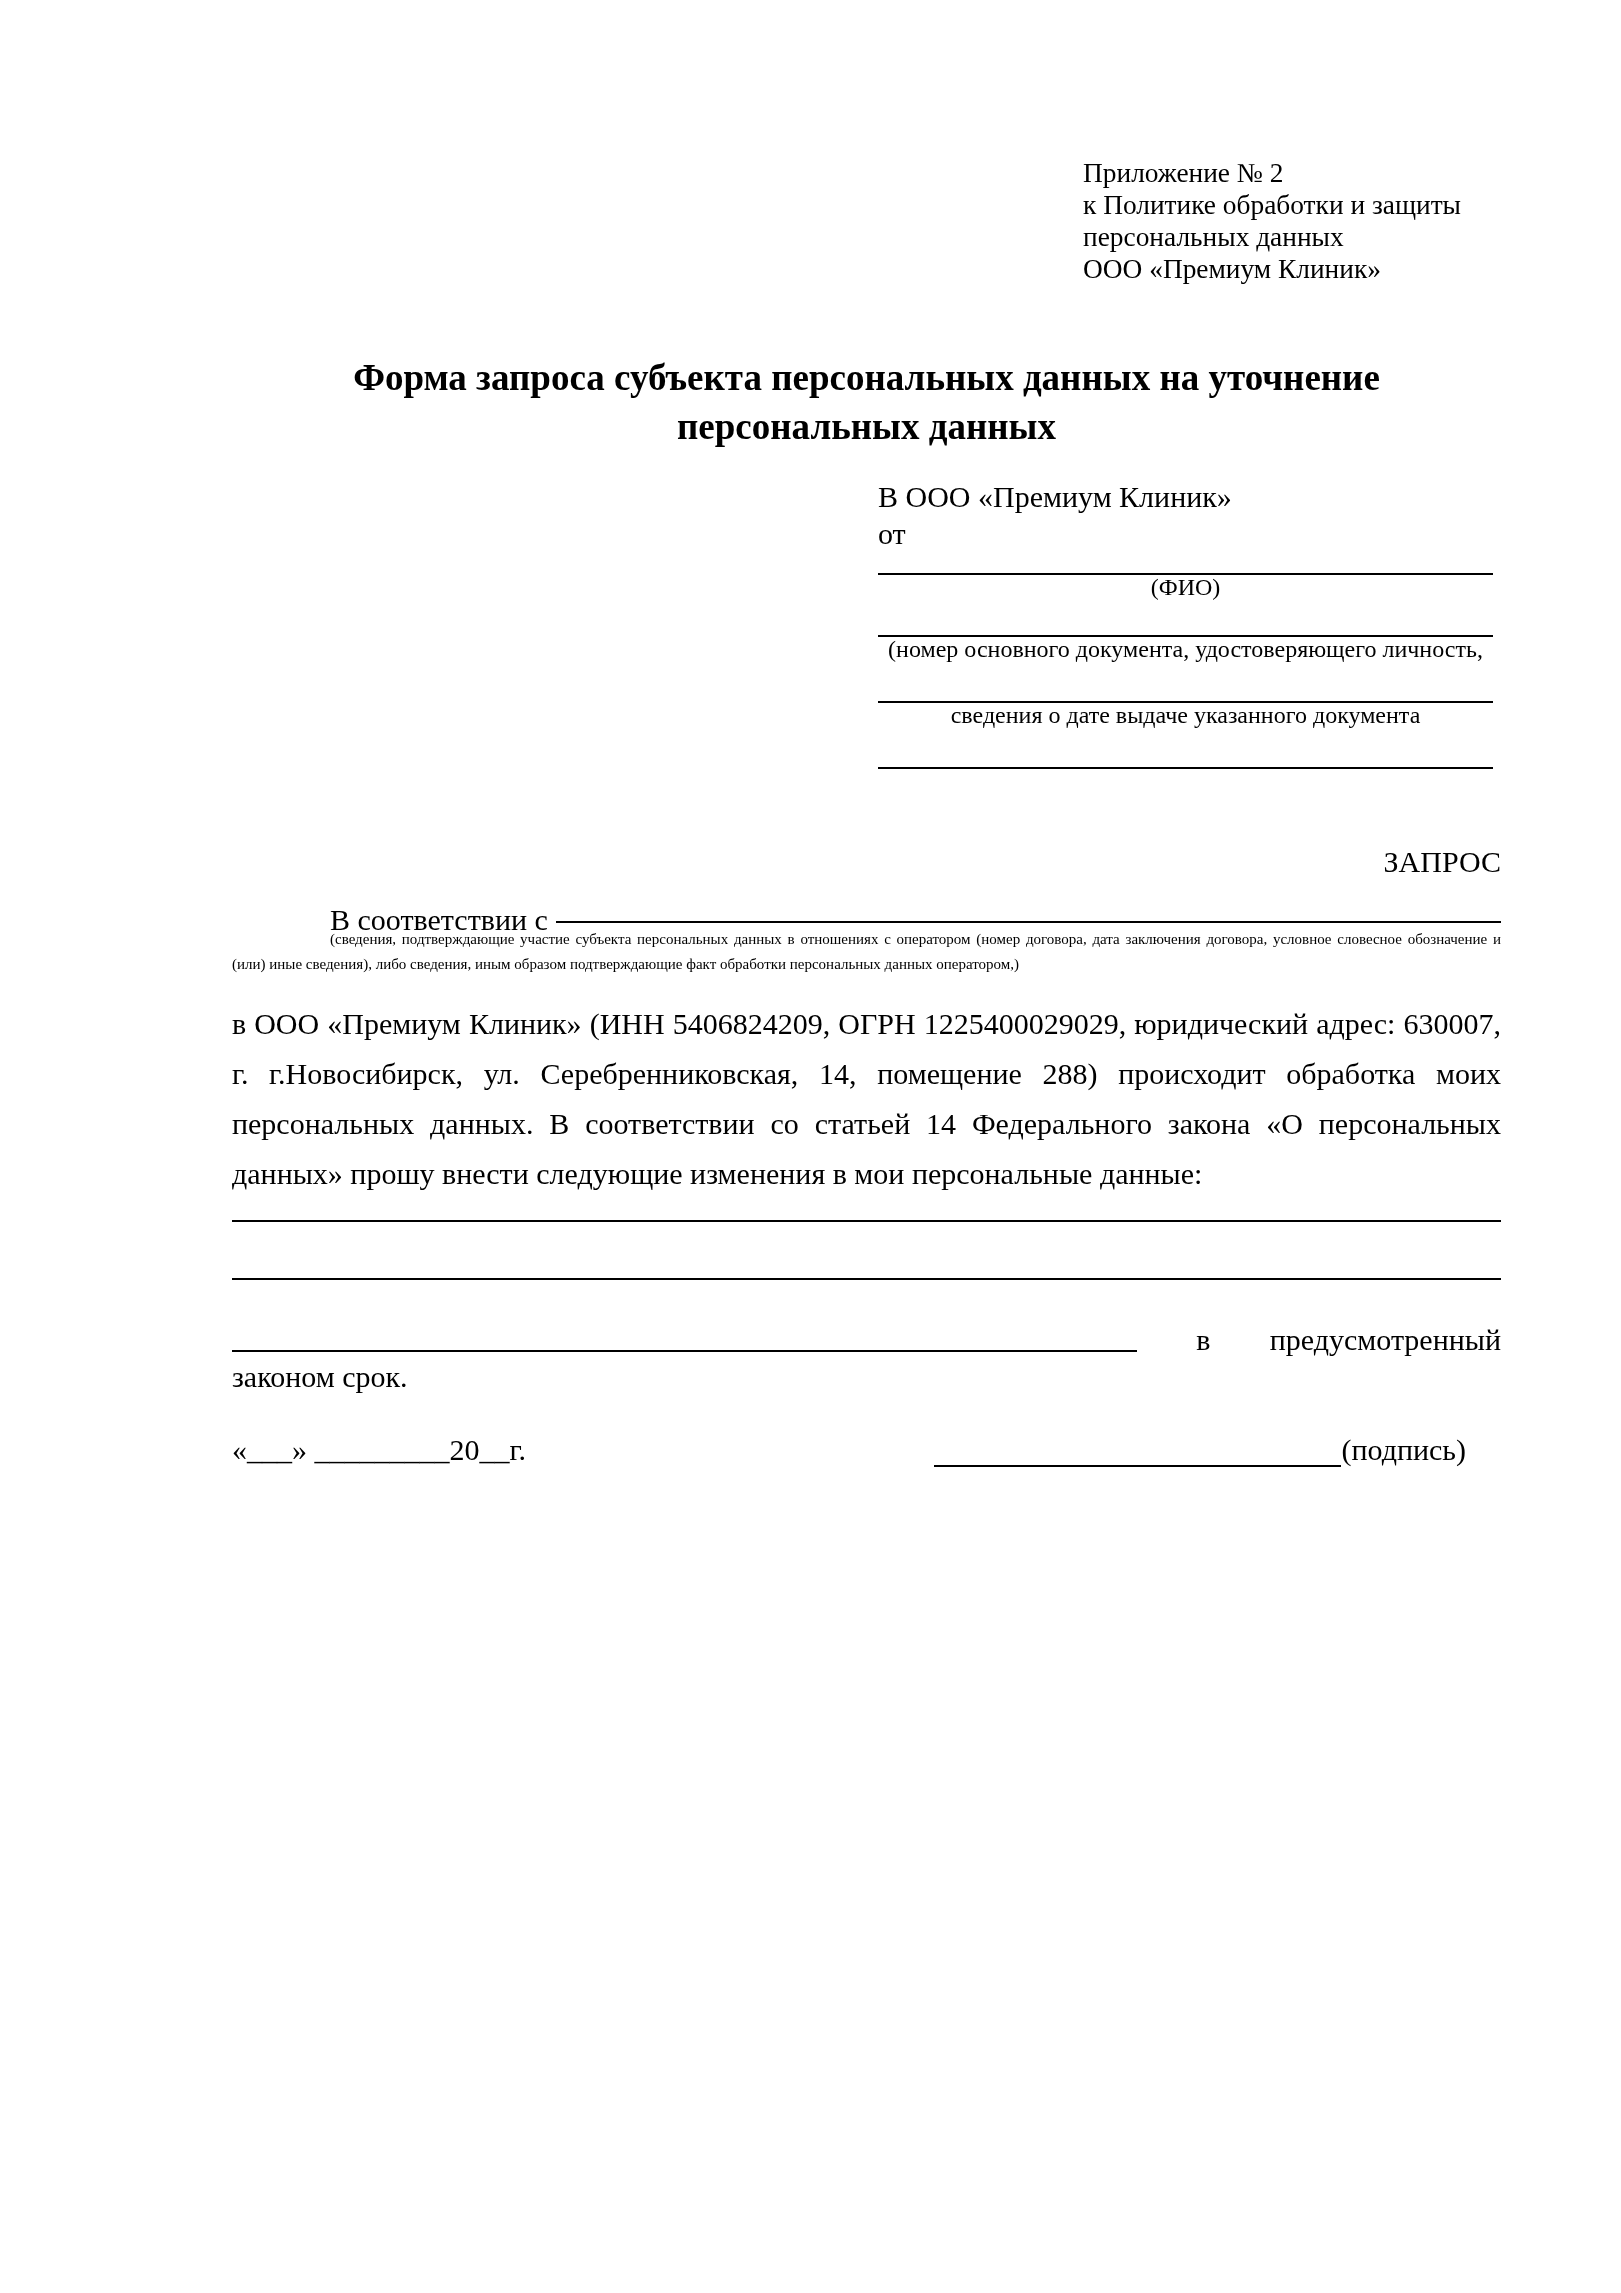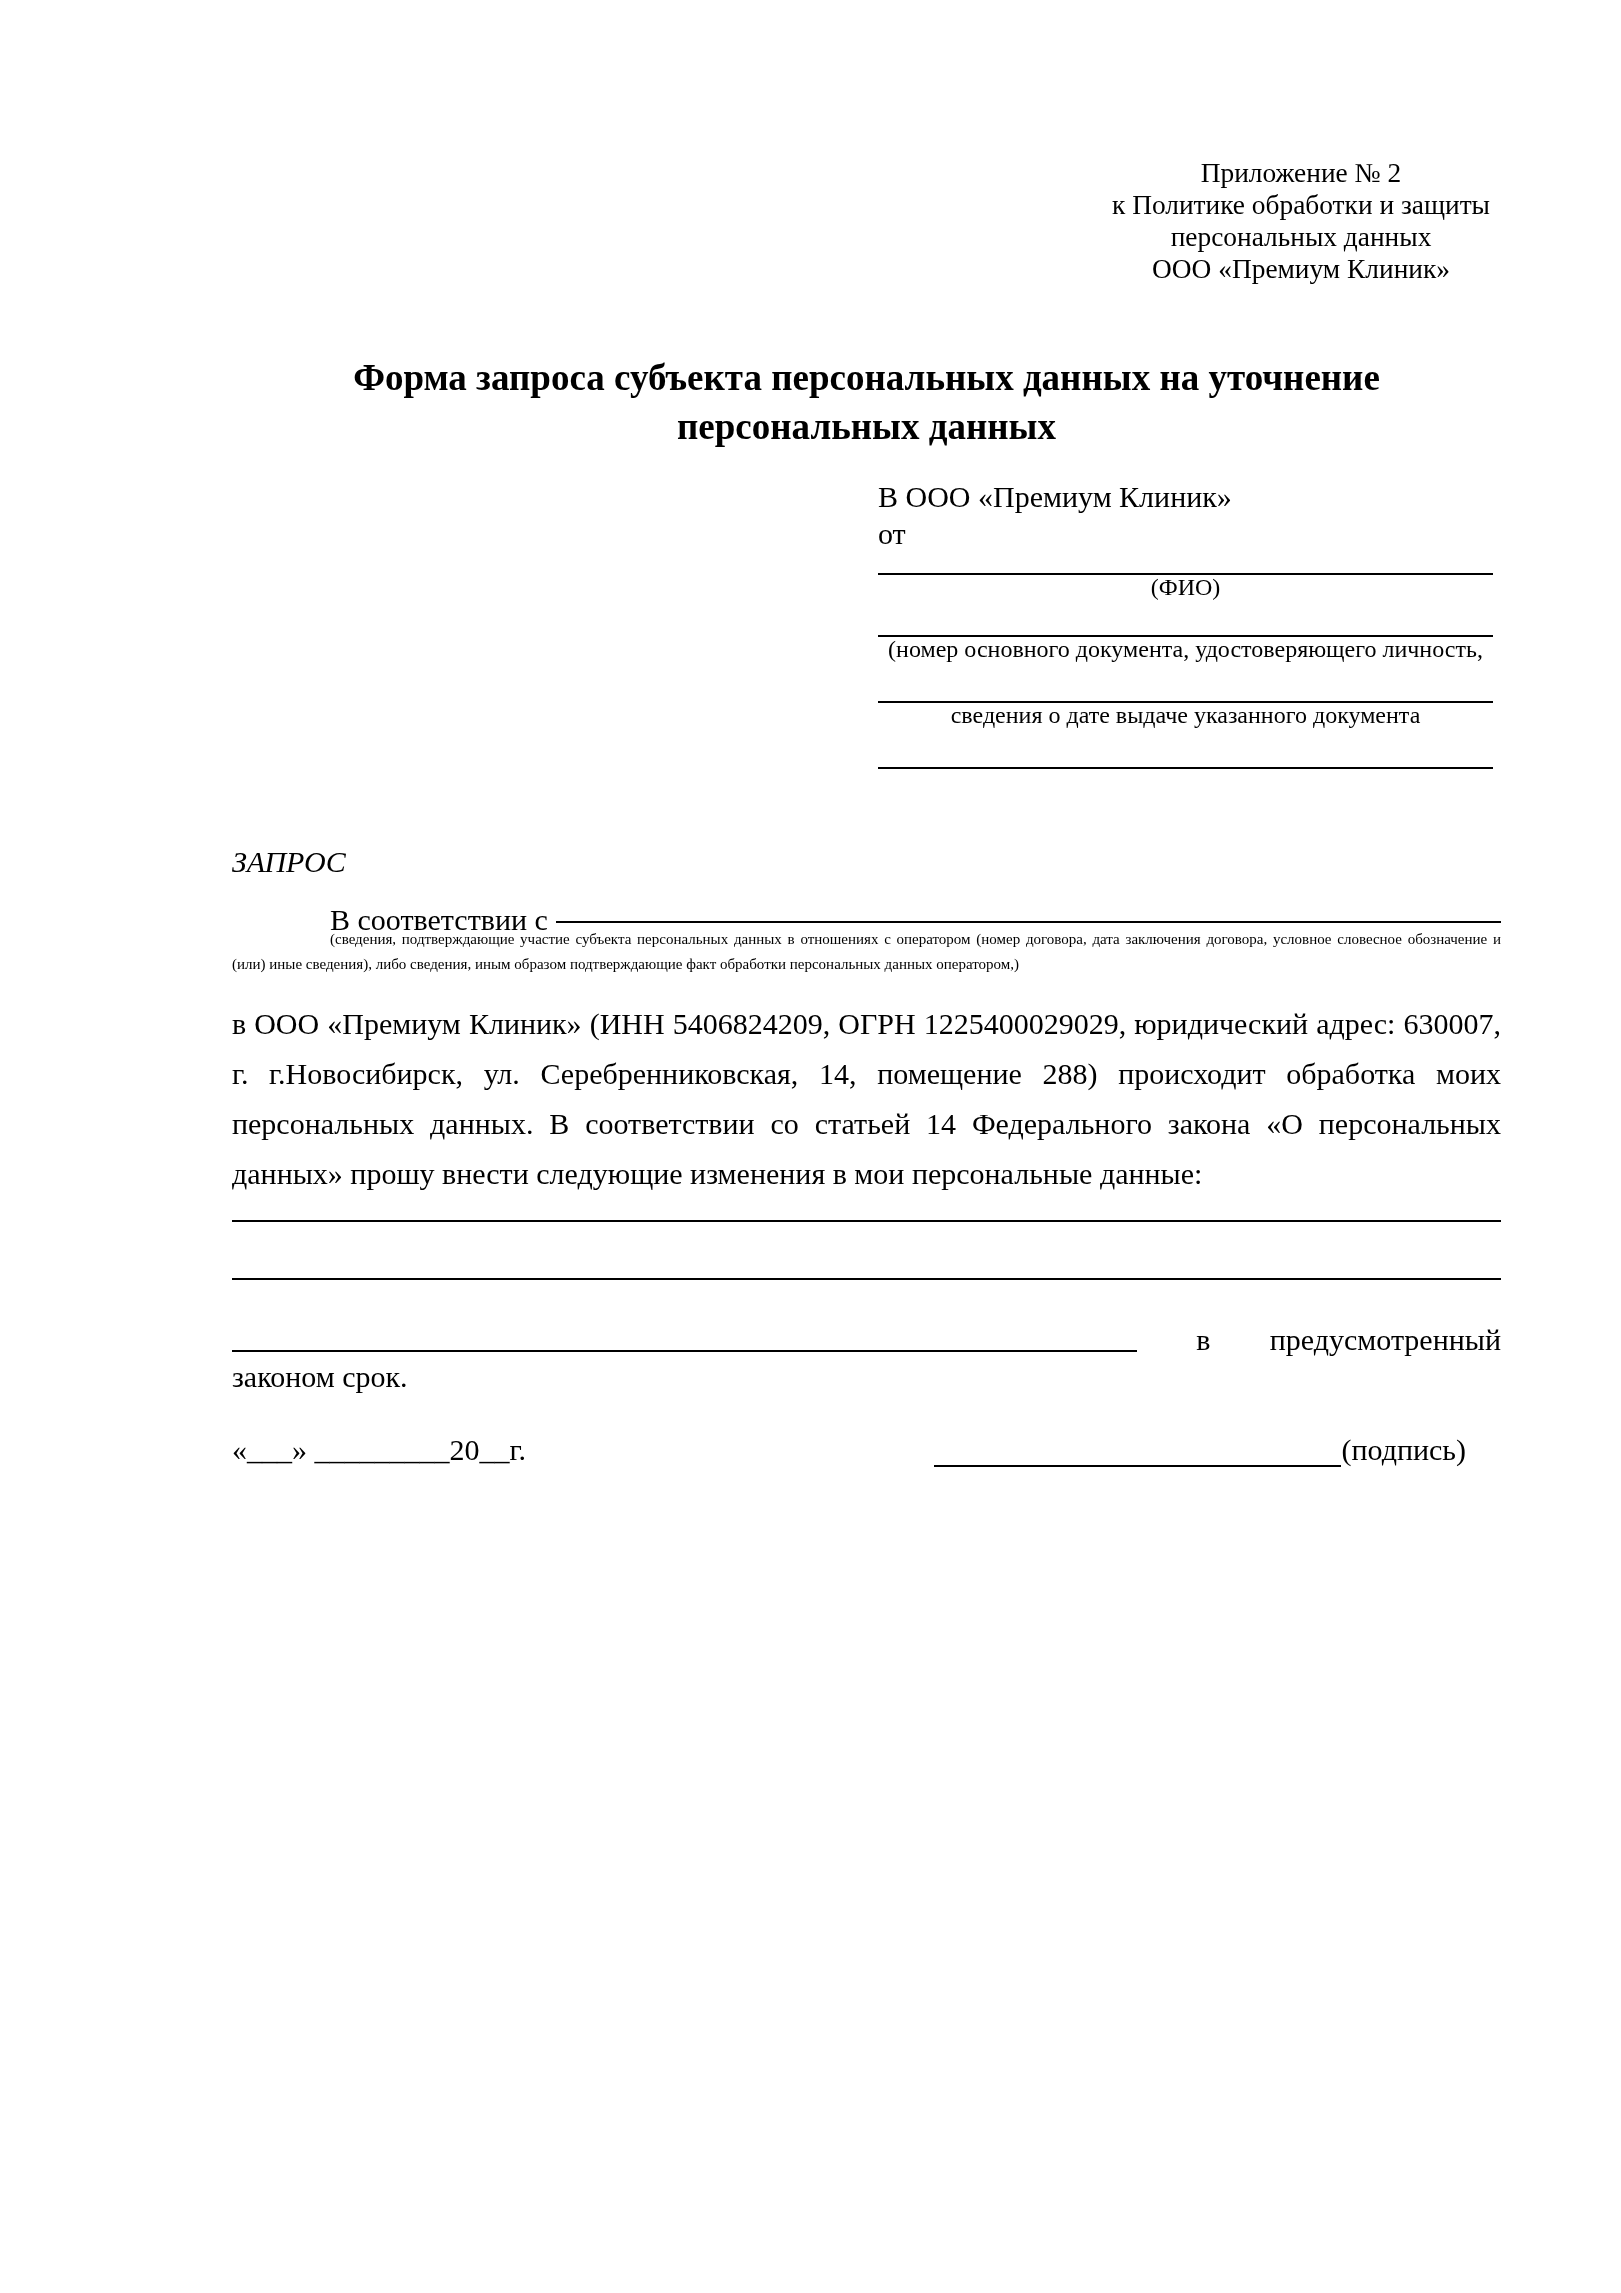--- a/index.html
+++ b/index.html
@@ -11,21 +11,21 @@
     background: #ffffff;
     color: #000000;
     font-family: "Liberation Serif", "DejaVu Serif", serif;
     font-size: 30px;
     overflow: hidden;
   }
 
   
   .appendix {
     position: absolute; left: 1083px; top: 157px; width: 436px;
-    font-size: 27.4px; line-height: 32px; text-align: center;
+    font-size: 27.4px; line-height: 32px;
   }
 
   
   .doc-title {
     position: absolute; left: 232px; top: 353px; width: 1269px;
     text-align: center; font-weight: bold; font-size: 37px; line-height: 49px;
   }
 
   
   .addressee { position: absolute; left: 878px; top: 478px; width: 615px; line-height: 37px; }
@@ -33,21 +33,21 @@
   .f1 { height: 20.6px; }
   .f2 { height: 35px; }
   .f3 { height: 38px; }
   .f4 { height: 39px; }
   .field-caption {
     font-size: 24px; line-height: 25.5px; text-align: center;
   }
 
   .request-heading {
     position: absolute; left: 232px; top: 843px; width: 1269px;
-    text-align: left; line-height: 37px; font-style: italic;
+    text-align: right; line-height: 37px;
   }
 
   .accordance {
     position: absolute; left: 232px; top: 890px; width: 1269px;
     display: flex; height: 37px;
   }
   .accordance-label { padding-left: 98px; white-space: nowrap; line-height: 37px; margin-top: 11px; }
   .accordance-fill { flex: 1; border-bottom: 2.9px solid #000; margin-bottom: 3.9px; margin-left: 7.8px; }
 
   .note {

